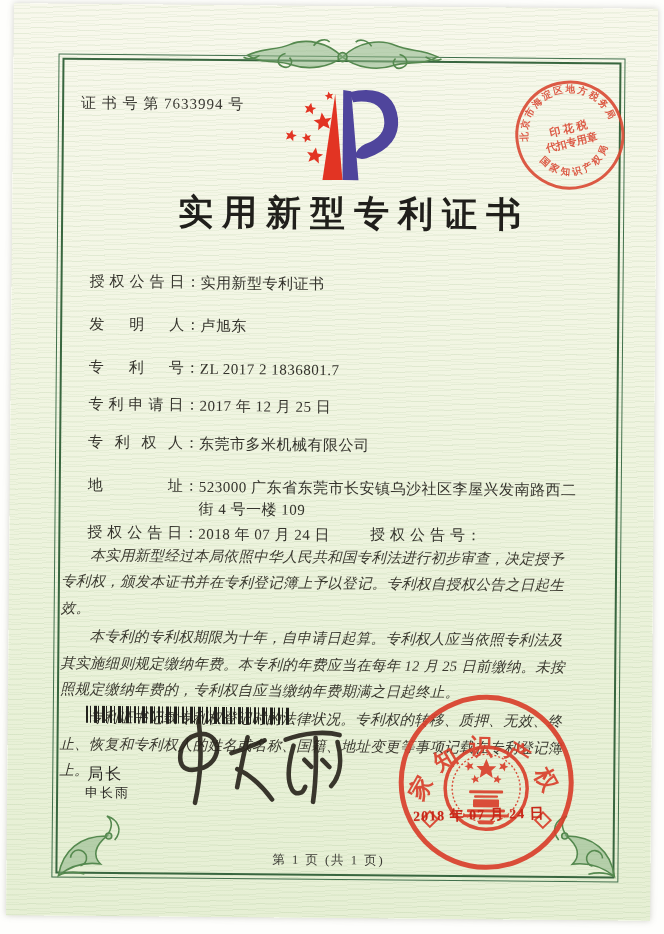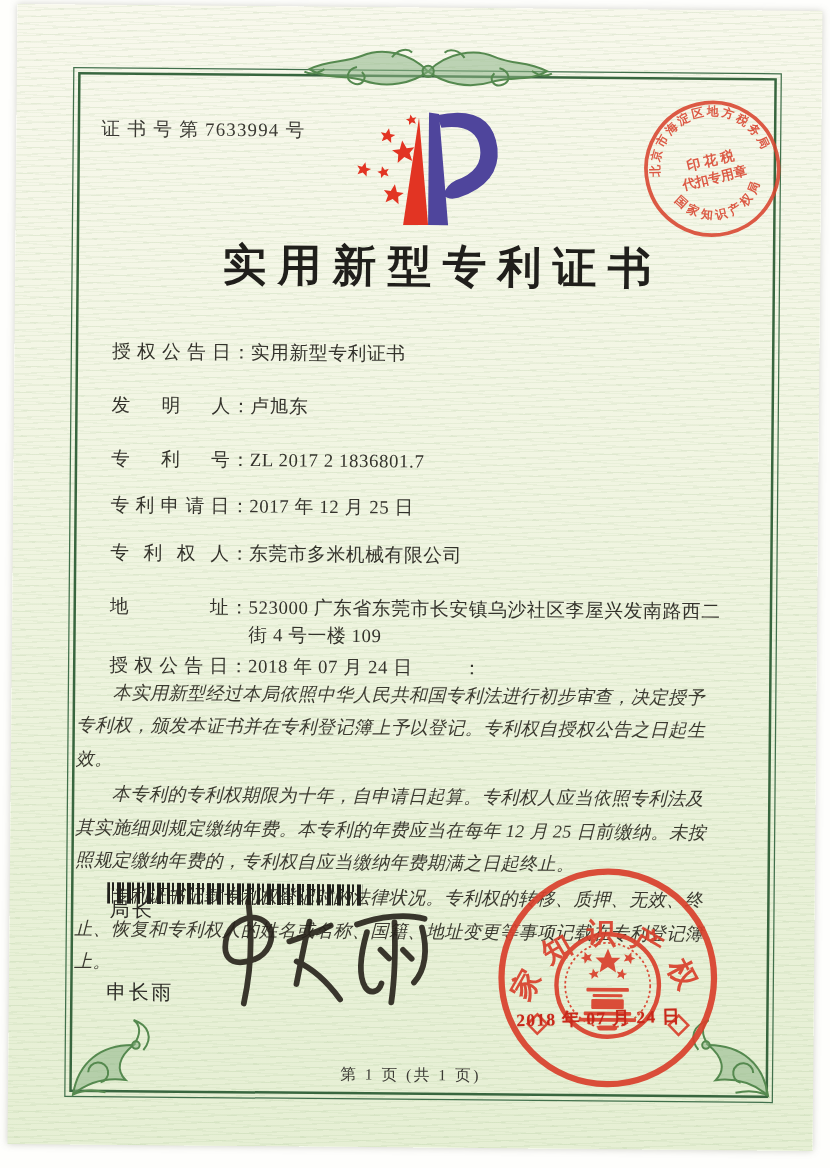--- a/index.html
+++ b/index.html
@@ -66,22 +66,22 @@
     left:78px; top:702px; width:204px; height:17px;
     background:repeating-linear-gradient(90deg,
       #22221d 0 2px, transparent 2px 4px,
       #22221d 4px 5px, transparent 5px 8px,
       #22221d 8px 11px, transparent 11px 12px,
       #22221d 12px 13px, transparent 13px 16px,
       #22221d 16px 19px, transparent 19px 20px,
       #22221d 20px 21px, transparent 21px 24px);
   }
 
-  .sig-title { left:80px; top:714px; font-size:16px; font-family:"Liberation Sans",sans-serif; color:#2b2a25; letter-spacing:2px; }
-  .sig-name  { left:78px; top:780px; font-size:16px; font-family:"Liberation Sans",sans-serif; color:#2b2a25; letter-spacing:2px; }
+  .sig-title { left:80px; top:760px; font-size:16px; font-family:"Liberation Sans",sans-serif; color:#2b2a25; letter-spacing:2px; }
+  .sig-name  { left:78px; top:780px; font-size:13px; font-family:"Liberation Sans",sans-serif; color:#2b2a25; letter-spacing:2px; }
   .signature-svg { left:158px; top:708px; width:196px; height:96px; }
 
   .seal-svg { left:388px; top:684px; width:182px; height:182px; opacity:.92; }
   .seal-date {
     left:392px; top:799px; width:160px; text-align:center;
     color:#c8281a; font-size:14px; font-weight:700; letter-spacing:1px;
     transform:rotate(-2deg); text-shadow:0 0 1px rgba(200,40,26,.4);
   }
 
   .stamp-svg { left:498px; top:68px; width:118px; height:118px; transform:rotate(-14deg); opacity:.88; }
@@ -200,20 +200,21 @@
     <div class="frow addr">
       <span class="flabel">地址</span>
         <span class="fcolon">：</span>
       <span class="fvalue">523000 广东省东莞市长安镇乌沙社区李屋兴发南路西二街 4 号一楼 109</span>
     </div>
     <div class="frow">
       <span class="flabel">授权公告日</span>
         <span class="fcolon">：</span>
       <span class="fvalue">2018 年 07 月 24 日</span>
       <span class="pair2">
+        <span class="flabel">授权公告号</span>
           <span class="fcolon">：</span>
       </span>
     </div>
   </div>
 
   <div class="abs paras">
     <p>本实用新型经过本局依照中华人民共和国专利法进行初步审查，决定授予专利权，颁发本证书并在专利登记簿上予以登记。专利权自授权公告之日起生效。</p>
     <p>本专利的专利权期限为十年，自申请日起算。专利权人应当依照专利法及其实施细则规定缴纳年费。本专利的年费应当在每年 12 月 25 日前缴纳。未按照规定缴纳年费的，专利权自应当缴纳年费期满之日起终止。</p>
     <p>专利证书记载专利权登记时的法律状况。专利权的转移、质押、无效、终止、恢复和专利权人的姓名或名称、国籍、地址变更等事项记载在专利登记簿上。</p>
   </div>

